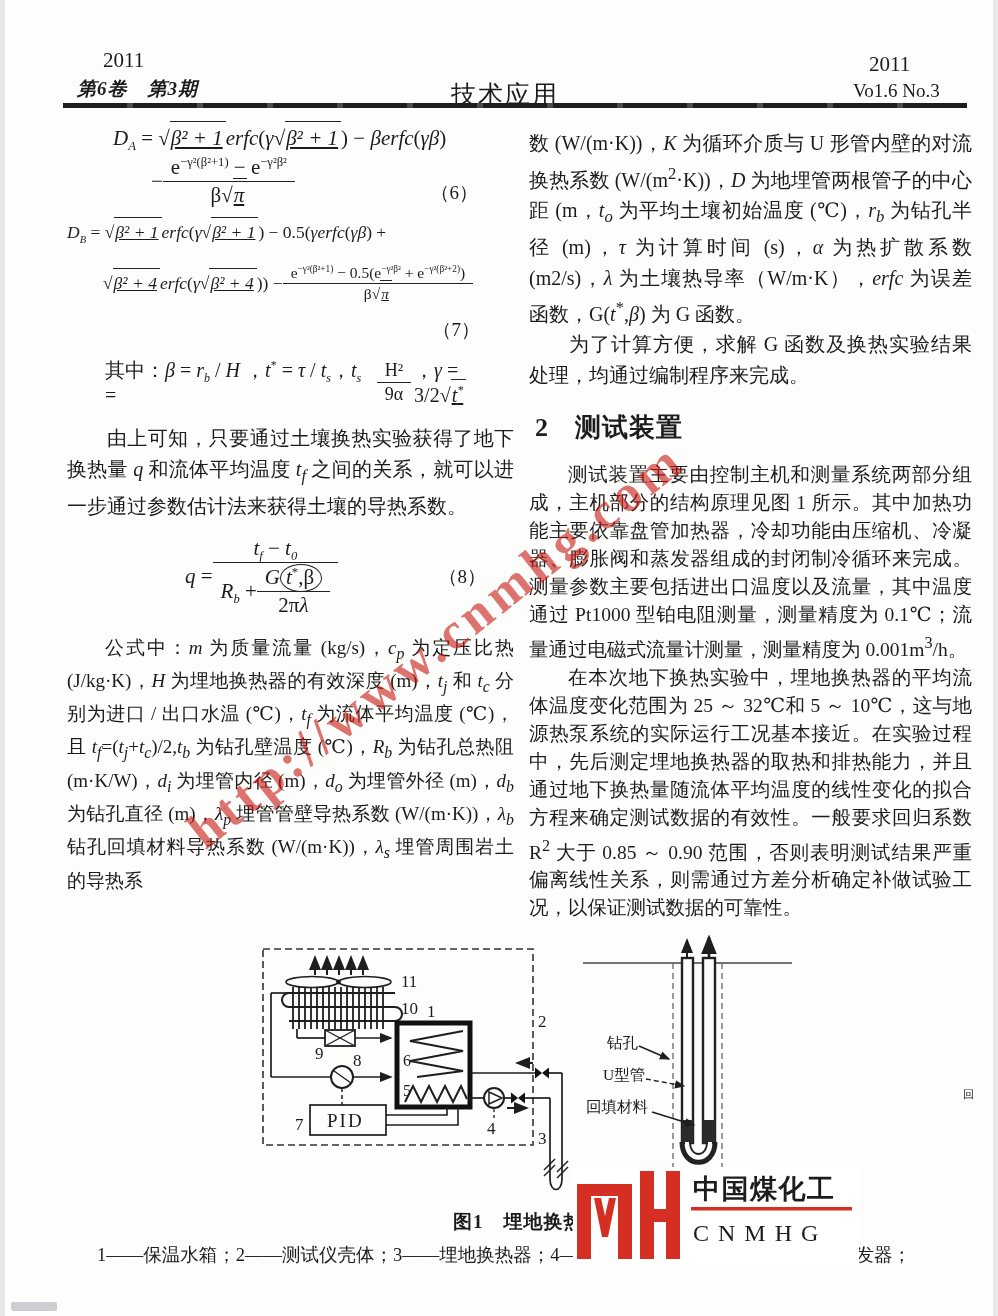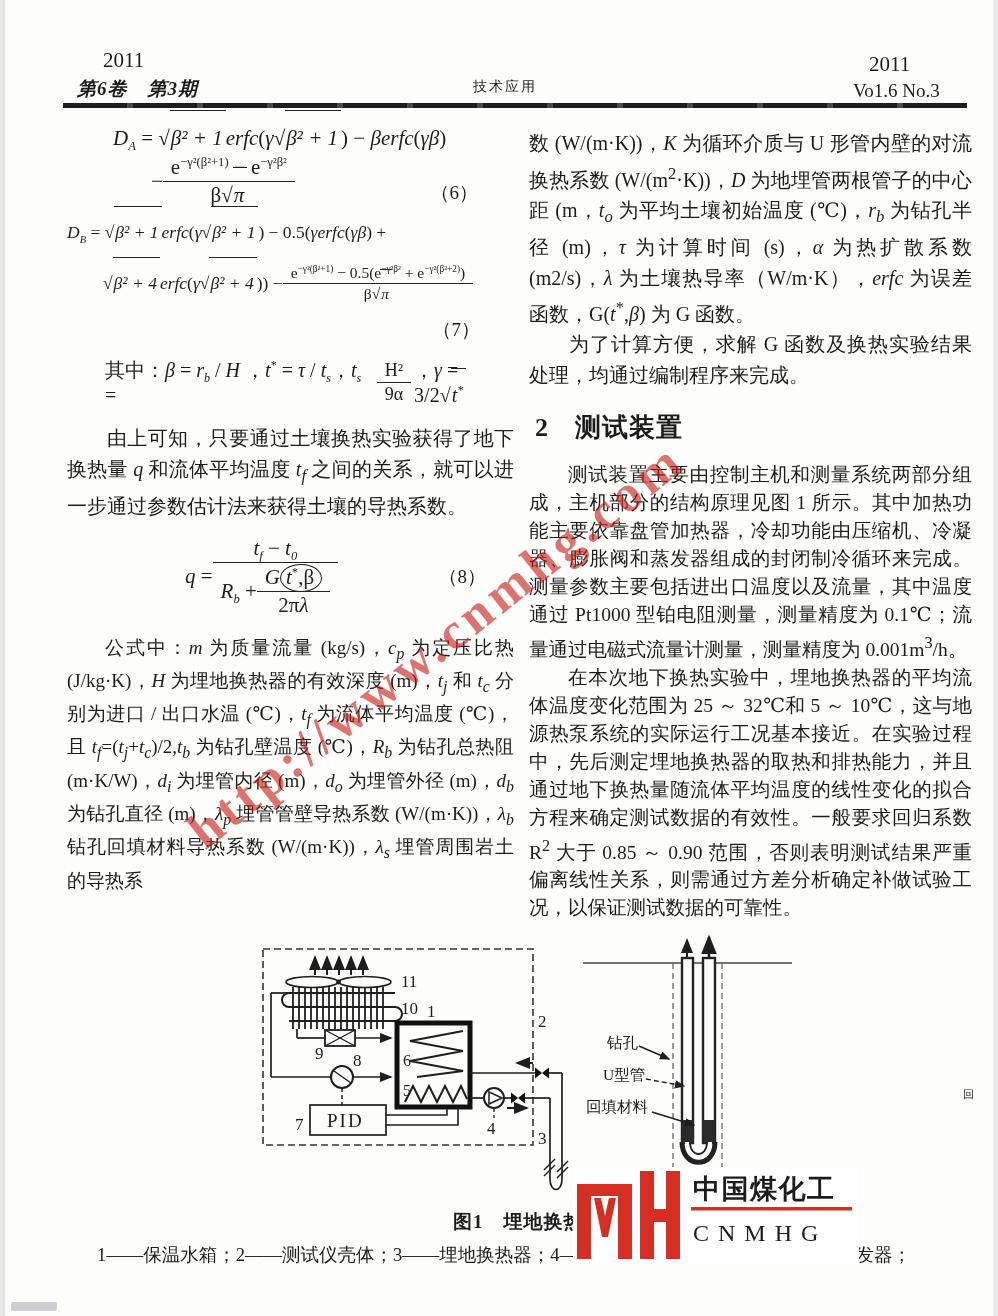--- a/index.html
+++ b/index.html
@@ -3,38 +3,38 @@
 <meta charset="utf-8">
 <style>
   html,body{margin:0;padding:0;background:#e8e8e8;}
   .page{position:relative;width:988px;height:1316px;margin:0 auto;background:#fdfdfb;
         font-family:"Liberation Serif","DejaVu Serif",serif;color:#1c1c1c;overflow:hidden;}
   .abs{position:absolute;}
 
   
   .hdr-year-l{left:98px;top:48px;font-size:21px;}
   .hdr-issue-l{left:72px;top:76px;font-size:19px;font-weight:bold;letter-spacing:1px;font-style:italic;}
-  .hdr-center{left:430px;top:78px;width:140px;text-align:center;font-size:14px;letter-spacing:2px;}
+  .hdr-center{left:430px;top:78px;width:140px;text-align:center;font-size:25px;letter-spacing:2px;}
   .hdr-year-r{left:864px;top:52px;font-size:21px;}
   .hdr-vol-r{left:848px;top:80px;font-size:19px;}
   .hdr-rule{left:58px;top:103px;width:904px;height:4.5px;
             background:repeating-linear-gradient(90deg,#1e1e1e 0 64px,#4a4a4a 64px 70px);}
 
   
   .col-left{left:62px;top:126px;width:447px;}
   .col-right{left:524px;top:128px;width:443px;}
   p.body{margin:0;font-size:20px;line-height:30.5px;text-align:justify;text-justify:inter-ideograph;}
   p.body.small{font-size:19px;line-height:27.5px;}
   .indent{text-indent:2em;}
   .mb6{margin-bottom:6px;} .mb10{margin-bottom:10px;}
 
   
   .fx, .fx *{font-family:"Liberation Serif","DejaVu Serif",serif;}
   .fx i{font-style:italic;}
-  .fx b{font-weight:normal;font-style:italic;border-top:1.7px solid #222;padding:15px 3px 0 1px;}
+  .fx b{font-weight:normal;font-style:italic;border-top:1.7px solid #222;padding:4px 3px 0 1px;text-decoration:underline;}
   .fx sup{font-size:60%;vertical-align:super;line-height:0;}
   .fx sub{font-size:60%;vertical-align:sub;line-height:0;font-style:italic;}
   .eq{position:relative;font-size:21px;}
   .eq-line{display:flex;align-items:center;}
   .frac{display:inline-flex;flex-direction:column;text-align:center;vertical-align:middle;}
   .fnum{padding:0 8px 1px;}
   .fden{border-top:1.8px solid #222;padding:1px 8px 0;}
   .eq-label{position:absolute;font-size:19px;}
   .oval{border:1.8px solid #222;border-radius:50%;padding:0 7px 2px 5px;}
   .f8den{display:inline-flex;align-items:center;border-top:1.8px solid #222;padding:2px 8px 0;}

